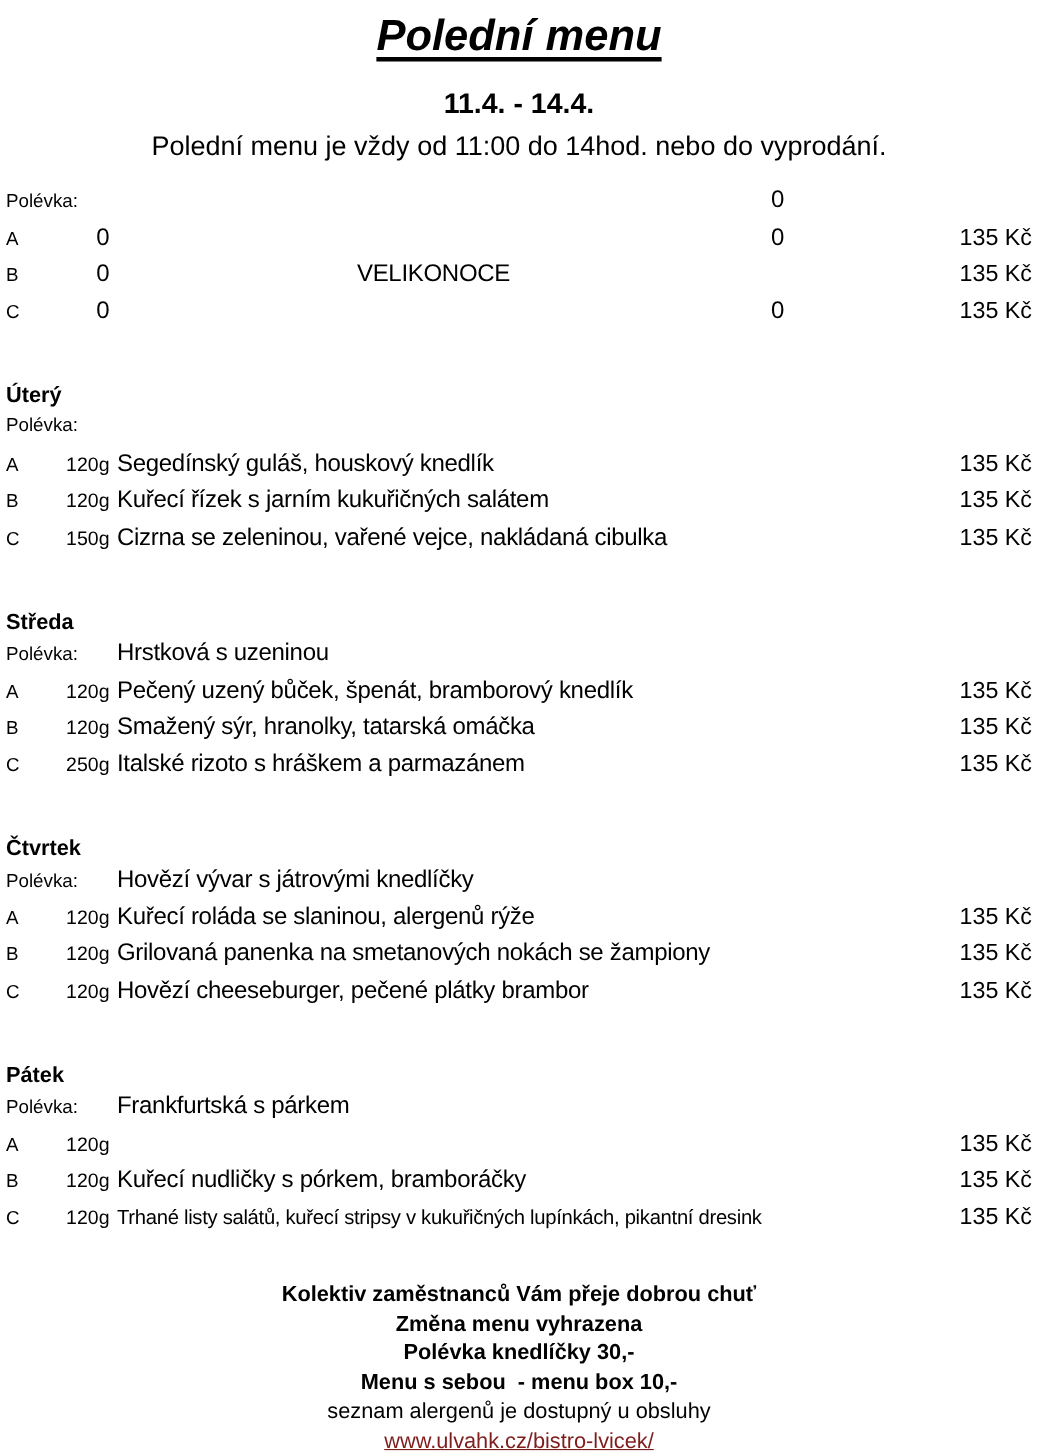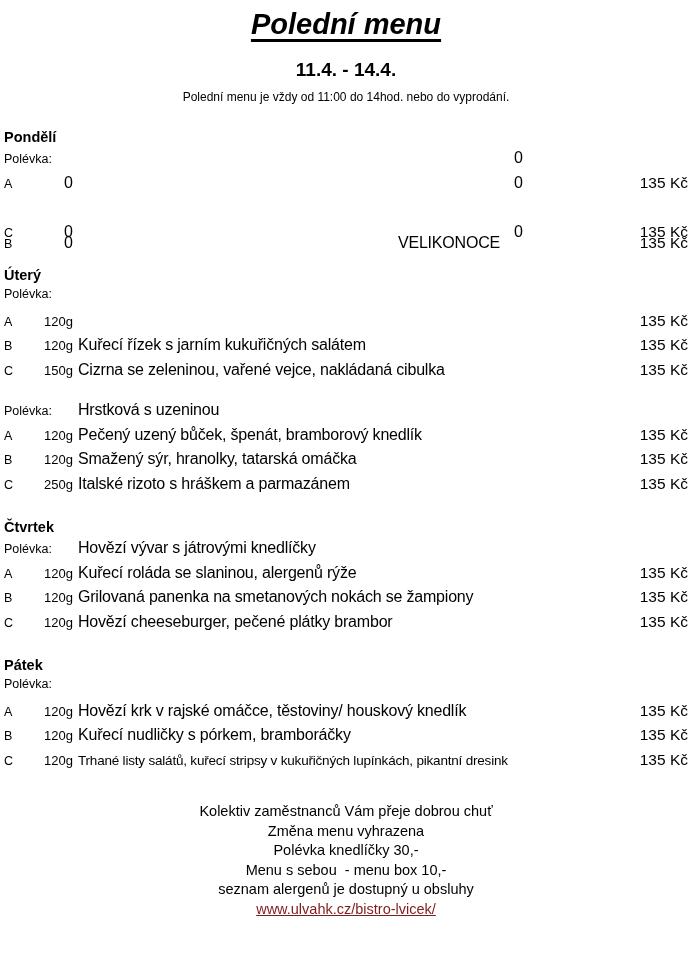--- a/index.html
+++ b/index.html
@@ -35,26 +35,26 @@
   .date-range {
     margin-top: 15px;
     text-align: center;
     font-size: 19px;
     line-height: 23px;
     font-weight: bold;
   }
   .subtitle {
     margin-top: 7px;
     text-align: center;
-    font-size: 12px;
+    font-size: 18px;
     line-height: 18px;
   }
   
   .menu { margin-top: 19px; }
-  section.day + section.day { margin-top: 16px; }
+  section.day + section.day { margin-top: 29px; }
   .day-name {
     font-weight: bold;
     font-size: 14.5px;
     line-height: 24px;
   }
   .row {
     display: flex;
     align-items: baseline;
     height: 24.5px;
   }
@@ -75,21 +75,21 @@
   }
   .c-weight.zero { font-size: 16px; }
   .c-text {
     flex: none;
     width: 422px;
     font-size: 16px;
     letter-spacing: -0.2px;
     white-space: nowrap;
     overflow: visible;
   }
-  .c-text.centered { text-align: right; margin-top: 36px; }
+  .c-text.centered { text-align: center; }
   .c-text.small { font-size: 13.5px; }
   .c-mid {
     flex: none;
     width: 50px;
     box-sizing: border-box;
     padding-left: 14px;
     font-size: 16px;
     white-space: nowrap;
   }
   .c-price {
@@ -99,21 +99,21 @@
     white-space: nowrap;
   }
   
   .footer {
     margin-top: 27px;
     text-align: center;
   }
   .footer .line {
     font-size: 14.5px;
     line-height: 19.5px;
-    font-weight: normal;
+    font-weight: bold;
     white-space: pre-wrap;
   }
   .footer .line.normal { font-weight: normal; }
   .footer .site-link {
     display: inline-block;
     font-size: 14.5px;
     line-height: 19.5px;
     color: #0563C1;
     text-decoration: underline;
   }
@@ -123,21 +123,20 @@
 
 <div class="page">
 
   <h1 class="title"><span>Polední menu</span></h1>
   <div class="date-range">11.4. - 14.4.</div>
   <div class="subtitle">Polední menu je vždy od 11:00 do 14hod. nebo do vyprodání.</div>
 
   <div class="menu">
 
     <section class="day">
-      <div class="day-name">Pondělí</div>
       <div class="row">
         <span class="c-label">Polévka:</span>
         <span class="c-weight"></span>
         <span class="c-text"></span>
         <span class="c-mid">0</span>
         <span class="c-price"></span>
       </div>
       <div class="row">
         <span class="c-label">A</span>
         <span class="c-weight zero">0</span>
@@ -165,40 +164,42 @@
       <div class="day-name">Úterý</div>
       <div class="row">
         <span class="c-label">Polévka:</span>
         <span class="c-weight"></span>
         <span class="c-mid"></span>
         <span class="c-price"></span>
       </div>
       <div class="row">
         <span class="c-label">A</span>
         <span class="c-weight">120g</span>
+        <span class="c-text">Segedínský guláš, houskový knedlík</span>
         <span class="c-mid"></span>
         <span class="c-price">135 Kč</span>
       </div>
       <div class="row">
         <span class="c-label">B</span>
         <span class="c-weight">120g</span>
         <span class="c-text">Kuřecí řízek s jarním kukuřičných salátem</span>
         <span class="c-mid"></span>
         <span class="c-price">135 Kč</span>
       </div>
       <div class="row">
         <span class="c-label">C</span>
         <span class="c-weight">150g</span>
         <span class="c-text">Cizrna se zeleninou, vařené vejce, nakládaná cibulka</span>
         <span class="c-mid"></span>
         <span class="c-price">135 Kč</span>
       </div>
     </section>
 
     <section class="day">
+      <div class="day-name">Středa</div>
       <div class="row">
         <span class="c-label">Polévka:</span>
         <span class="c-weight"></span>
         <span class="c-text">Hrstková s uzeninou</span>
         <span class="c-mid"></span>
         <span class="c-price"></span>
       </div>
       <div class="row">
         <span class="c-label">A</span>
         <span class="c-weight">120g</span>
@@ -252,27 +253,27 @@
         <span class="c-mid"></span>
         <span class="c-price">135 Kč</span>
       </div>
     </section>
 
     <section class="day">
       <div class="day-name">Pátek</div>
       <div class="row">
         <span class="c-label">Polévka:</span>
         <span class="c-weight"></span>
-        <span class="c-mid"></span>
-        <span class="c-price"></span>
-      </div>
-      <div class="row">
-        <span class="c-label">A</span>
-        <span class="c-weight">120g</span>
-        <span class="c-text">Hovězí krk v rajské omáčce, těstoviny/ houskový knedlík</span>
+        <span class="c-text">Frankfurtská s párkem</span>
+        <span class="c-mid"></span>
+        <span class="c-price"></span>
+      </div>
+      <div class="row">
+        <span class="c-label">A</span>
+        <span class="c-weight">120g</span>
         <span class="c-mid"></span>
         <span class="c-price">135 Kč</span>
       </div>
       <div class="row">
         <span class="c-label">B</span>
         <span class="c-weight">120g</span>
         <span class="c-text">Kuřecí nudličky s pórkem, bramboráčky</span>
         <span class="c-mid"></span>
         <span class="c-price">135 Kč</span>
       </div>

